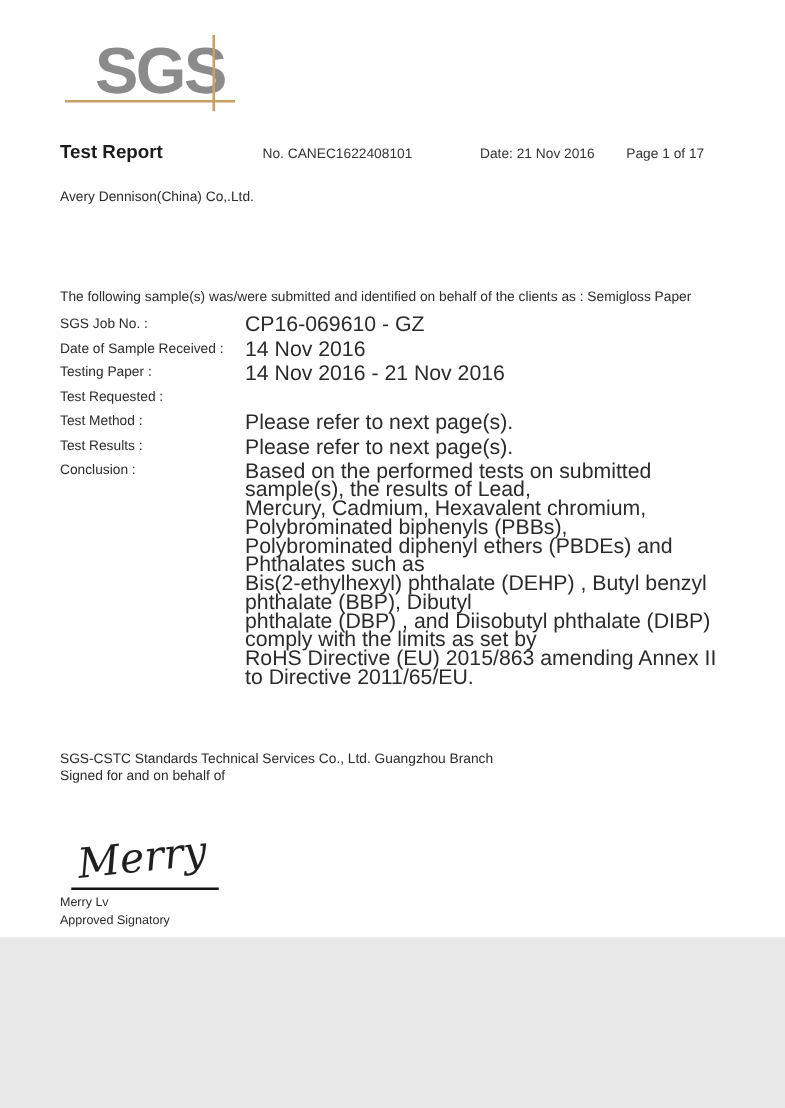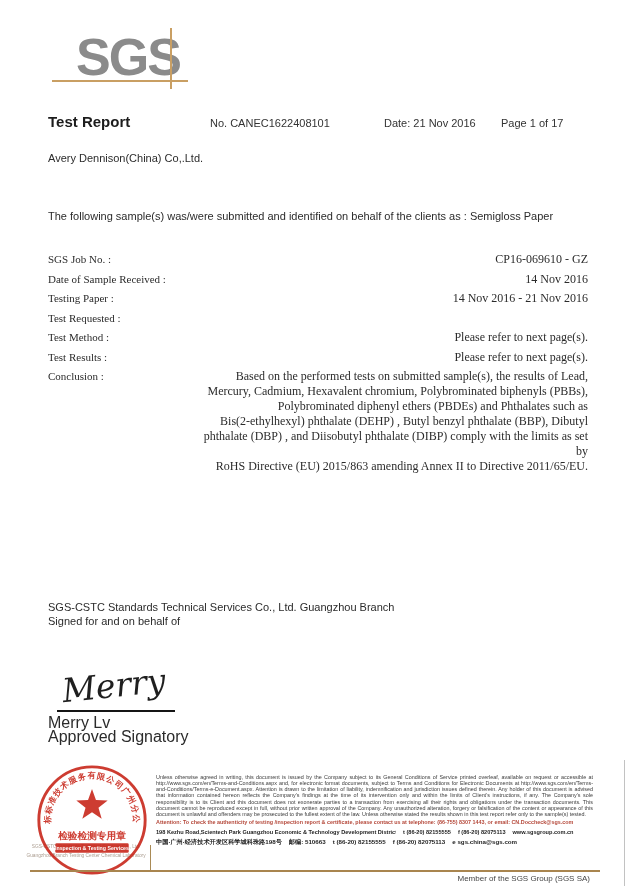--- a/index.html
+++ b/index.html
@@ -1,18 +1,18 @@
 <!DOCTYPE html>
 <html><head>
 <meta charset="utf-8">
 <style>
   html,body{margin:0;padding:0;background:#e8e8e8;}
   .page{
     position:relative;
-    width:628px;height:886px;
+    width:628px;height:750px;
     background:#ffffff;
     font-family:"Liberation Sans", sans-serif;
     color:#2e2e2e;
     overflow:hidden;
     margin:0 auto;
   }
   
   .logo-text{
     position:absolute;left:76px;top:34px;
     font-size:52px;font-weight:bold;letter-spacing:-2px;
@@ -22,34 +22,34 @@
   .logo-vline{position:absolute;left:170px;top:28px;width:2px;height:61px;background:#c99f63;}
   
   .report-title{position:absolute;left:48px;top:113px;font-size:15px;font-weight:bold;color:#1c1c1c;}
   .hmeta{position:absolute;top:117px;font-size:11px;color:#333;}
   .report-no{left:210px;text-align:center;}
   .report-date{left:384px;}
   .page-ind{left:501px;}
   
   .client{position:absolute;left:48px;top:150px;font-size:11px;line-height:16px;color:#2b2b2b;}
   
-  .intro{position:absolute;left:48px;top:210px;font-size:11px;color:#2b2b2b;}
+  .intro{position:absolute;left:48px;top:232px;font-size:11px;color:#2b2b2b;}
   .details{position:absolute;left:48px;top:252px;width:540px;}
-  .detail-row{display:flex;margin-bottom:4.5px;font-family:Liberation Serif, serif;}
+  .detail-row{display:flex;margin-bottom:4.5px;}
   .dlabel{flex:0 0 148px;font-size:11px;line-height:15px;color:#2b2b2b;}
-  .dvalue{flex:1;font-size:12px;line-height:15px;color:#2b2b2b;white-space:pre-line;text-align:right;}
+  .dvalue{flex:1;font-size:17px;line-height:15px;color:#2b2b2b;white-space:pre-line;}
   
   .signed{position:absolute;left:48px;top:600px;font-size:11px;line-height:14px;color:#2b2b2b;}
   .handwriting{
     position:absolute;left:62px;top:666px;
     font-family:"DejaVu Serif", serif;font-style:italic;
     font-size:33px;color:#1f1f1f;transform:rotate(-6deg);
   }
   .sig-line{position:absolute;left:57px;top:710px;width:118px;height:2px;background:#151515;}
-  .sig-name{position:absolute;left:48px;top:716px;font-size:16px;line-height:14px;color:#2b2b2b;}
+  .sig-name{position:absolute;left:48px;top:716px;font-size:10px;line-height:14px;color:#2b2b2b;}
   
   .footer-text{position:absolute;left:156px;top:774px;width:437px;}
   .legal{
     font-size:5.4px;line-height:6.15px;text-align:justify;color:#3c3c3c;margin:0;
   }
   .attention{
     font-size:5.4px;line-height:6.3px;color:#b5483a;margin:2px 0 0 0;font-weight:bold;
   }
   .addr-row{display:flex;gap:7px;margin-top:4px;font-size:5.6px;font-weight:bold;color:#1d1d1d;white-space:nowrap;}
   .addr-row.cn{font-size:6.2px;margin-top:2.5px;}

